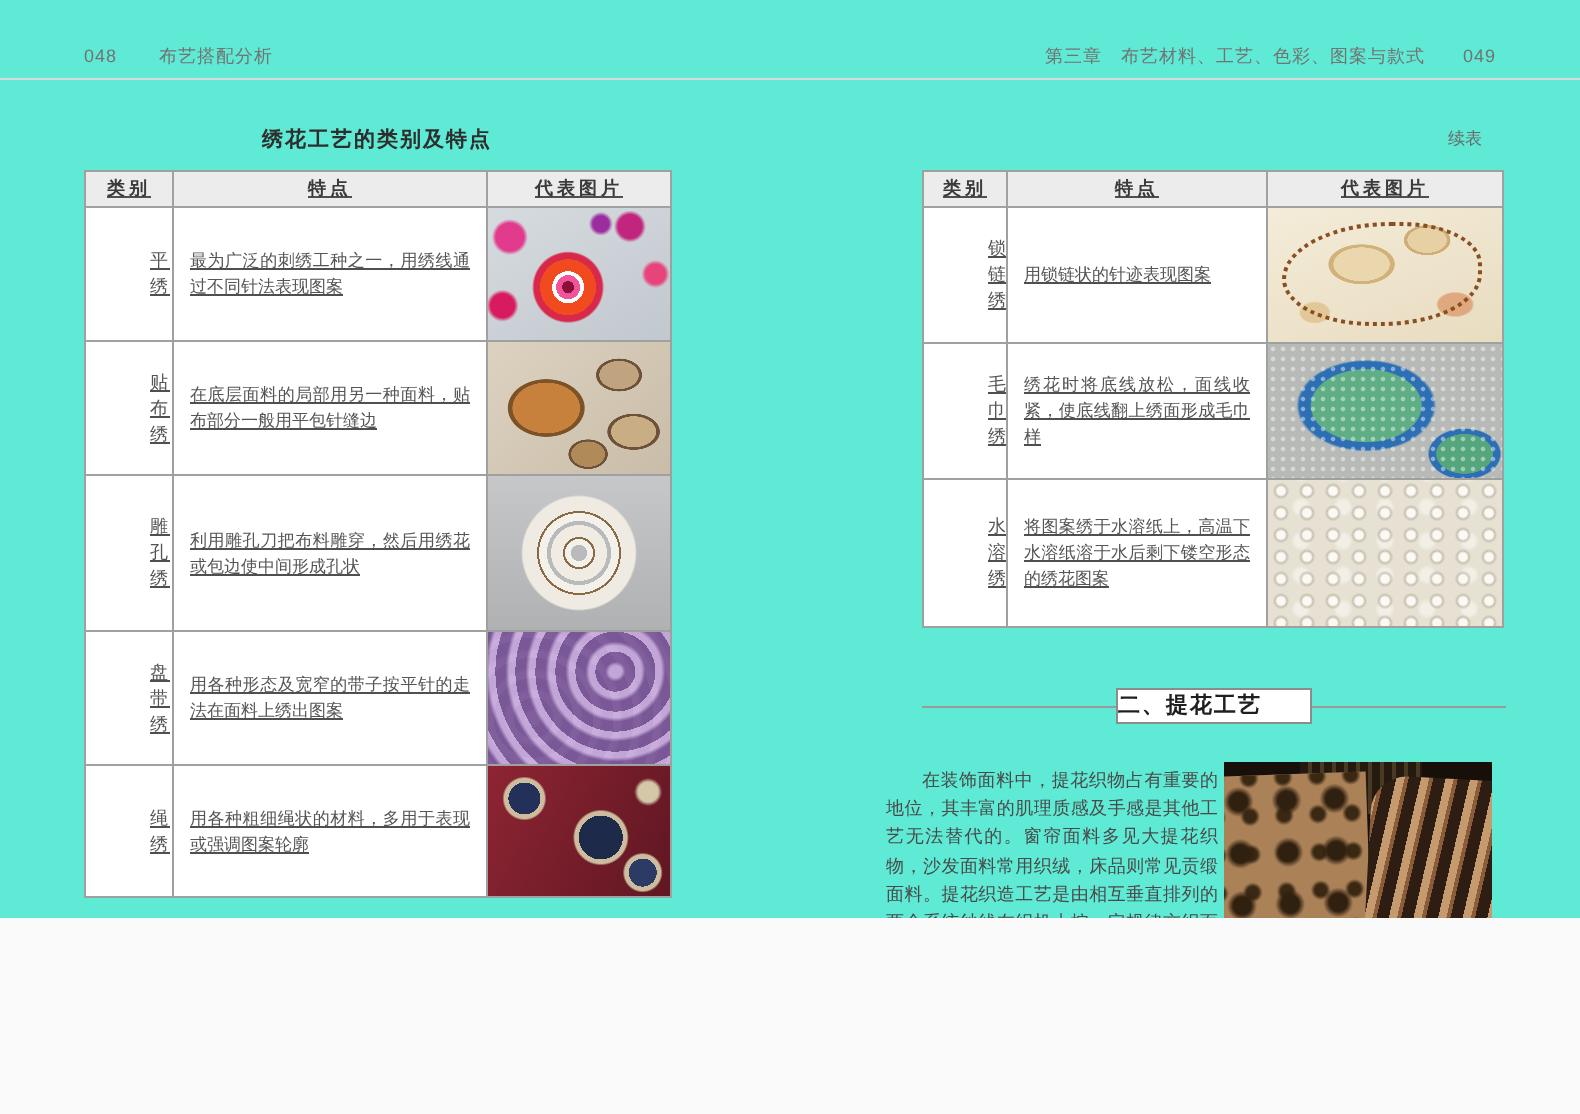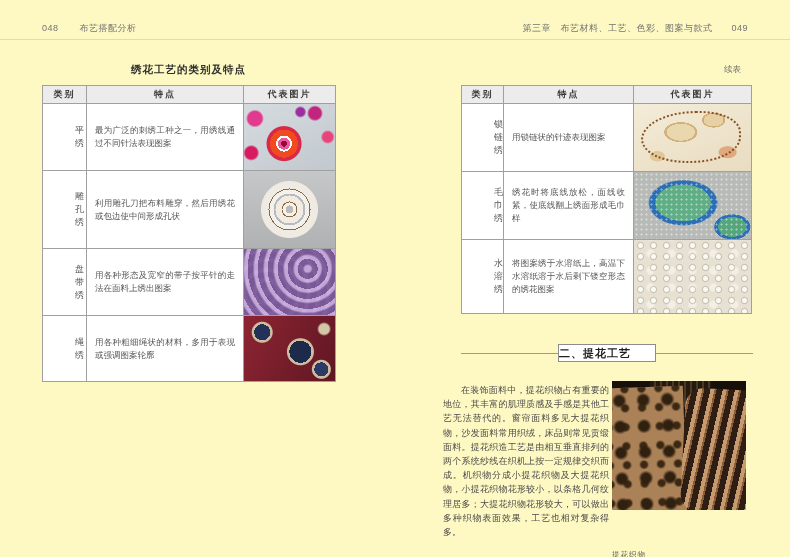--- a/index.html
+++ b/index.html
@@ -1,28 +1,28 @@
 <!DOCTYPE html>
 <html><head>
 <meta charset="utf-8">
 <style>
   html,body{margin:0;padding:0;background:#fafafa;}
-  .sheet{position:relative;width:790px;height:557px;background:#fef9c3;overflow:hidden;
+  .sheet{position:relative;width:790px;height:459px;background:#5eead4;overflow:hidden;
          font-family:"Liberation Sans","DejaVu Sans",sans-serif;color:#4f4f4f;}
   
   .hdr-left{position:absolute;left:42px;top:22px;font-size:9px;color:#737373;letter-spacing:.5px;}
   .hdr-left .pgno{margin-right:18px;}
   .hdr-right{position:absolute;right:42px;top:22px;font-size:9px;color:#737373;letter-spacing:.5px;text-align:right;}
   .hdr-right .pgno{margin-left:16px;margin-top:24px;}
   .hdr-rule{position:absolute;left:0;top:39px;width:790px;height:1px;background:#d9d9d9;}
   
   .tbl-title{position:absolute;left:42px;top:63px;width:293px;text-align:center;
              font-size:10.5px;font-weight:bold;color:#2e2e2e;letter-spacing:1px;}
   .cont-label{position:absolute;left:451px;top:64px;width:290px;text-align:right;font-size:8.5px;color:#6b6b6b;}
-  table.embr{border-collapse:collapse;table-layout:fixed;position:absolute;background:#fff;}
+  table.embr{border-collapse:collapse;table-layout:fixed;position:absolute;background:#fff;text-decoration:underline;}
   table.left-tbl{left:42px;top:85px;width:293px;}
   table.right-tbl{left:461px;top:85px;width:290px;}
   table.embr th,table.embr td{border:1px solid #a0a0a0;overflow:hidden;}
   table.embr th{background:#ececec;font-size:9px;font-weight:bold;color:#3a3a3a;height:15px;letter-spacing:2px;}
   td.cat{font-size:9px;text-align:center;color:#555;letter-spacing:1px;padding-left:32px;}
   td.feat{font-size:8.5px;color:#555;padding:4px 8px;line-height:13px;text-align:justify;vertical-align:middle;}
   td.imgc{padding:0;vertical-align:top;}
   .fab{display:block;width:100%;}
   .h65{height:65px}.h66{height:66px}.h67{height:67px}.h69{height:69px}.h73{height:73px}.h77{height:77px}
   
@@ -126,20 +126,27 @@
     </thead>
     <tbody>
       <tr>
         <td class="cat">平绣</td>
         <td class="feat">最为广泛的刺绣工种之一，用绣线通过不同针法表现图案</td>
         <td class="imgc">
             <div class="fab h66 img-flat"></div>
           </td>
       </tr>
       <tr>
+        <td class="cat">贴布绣</td>
+        <td class="feat">在底层面料的局部用另一种面料，贴布部分一般用平包针缝边</td>
+        <td class="imgc">
+            <div class="fab h66 img-appliq"></div>
+          </td>
+      </tr>
+      <tr>
         <td class="cat">雕孔绣</td>
         <td class="feat">利用雕孔刀把布料雕穿，然后用绣花或包边使中间形成孔状</td>
         <td class="imgc">
             <div class="fab h77 img-cutwork"></div>
           </td>
       </tr>
       <tr>
         <td class="cat">盘带绣</td>
         <td class="feat">用各种形态及宽窄的带子按平针的走法在面料上绣出图案</td>
         <td class="imgc">

